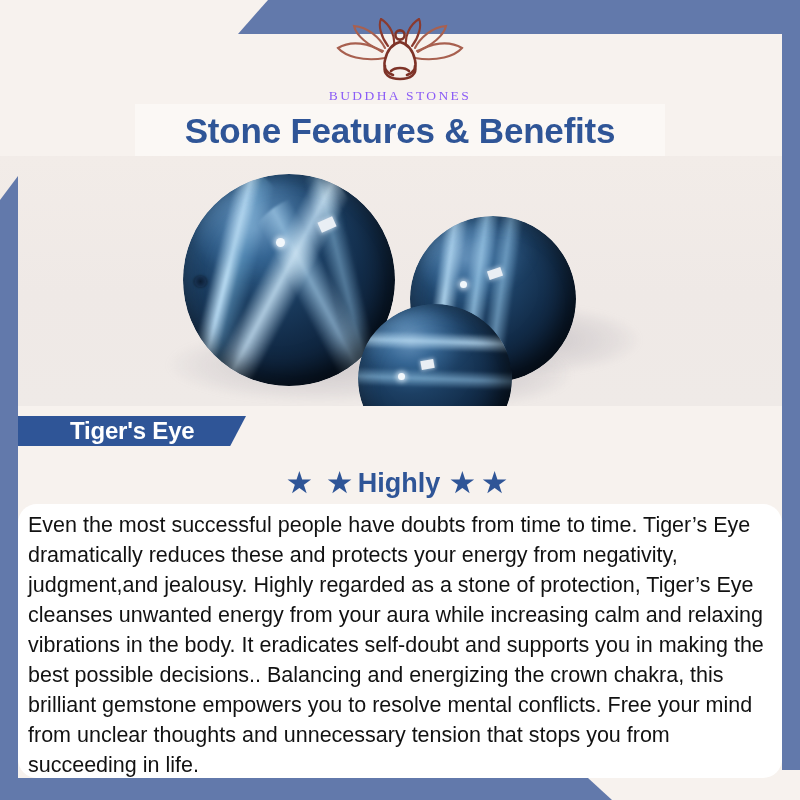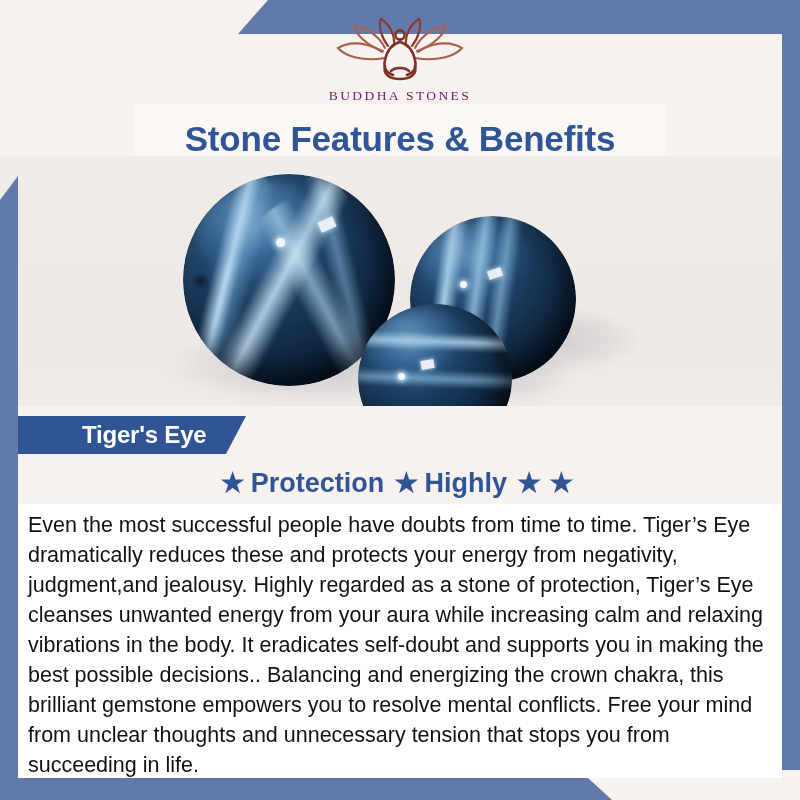--- a/index.html
+++ b/index.html
@@ -43,28 +43,28 @@
   .logo-wrap{
     position:absolute;top:18px;left:0;width:800px;height:86px;
     display:flex;flex-direction:column;align-items:center;justify-content:flex-start;
     z-index:8;
   }
   .logo-mark{display:block;}
   .logo-word{
     margin-top:2px;
     font-family:"Liberation Serif", serif;
     font-size:13.5px;letter-spacing:2.4px;
-    color:#701a75;font-weight:400;
+    color:#8b5cf6;font-weight:400;
   }
 
   
   .title-band{
     position:absolute;top:104px;left:135px;width:530px;height:52px;
     background:#fbf8f5;
-    display:flex;align-items:flex-end;justify-content:center;
+    display:flex;align-items:center;justify-content:center;
     z-index:7;
   }
   .title-band h1{
     margin:0;
     font-size:35px;line-height:1;
     font-weight:bold;
     color:#2f5597;
     letter-spacing:-0.2px;
     white-space:nowrap;
   }
@@ -115,26 +115,25 @@
     box-shadow:0 0 4px 1px rgba(220,235,248,.6);
   }
   .bead .hole{
     position:absolute;width:13px;height:11px;border-radius:50%;
     background:radial-gradient(circle,#0b1d33 0%, #16304f 60%, #0c2035 100%);
     box-shadow:0 0 3px rgba(0,0,0,.6);
   }
 
   
   .label-band{
-    position:absolute;left:18px;top:416px;width:228px;height:38px;
+    position:absolute;left:18px;top:416px;width:228px;height:30px;
     background:#2f5597;
     clip-path:polygon(0 0, 228px 0, 208px 38px, 0 38px);
     display:flex;align-items:center;
     z-index:7;
-    padding-left:12px;
   }
   .label-band span{
     color:#ffffff;font-size:24px;font-weight:bold;
     padding-left:52px;letter-spacing:-0.2px;white-space:nowrap;
   }
 
   
   .benefits{
     position:absolute;left:0;top:462px;width:800px;height:42px;
     display:flex;align-items:center;justify-content:center;
@@ -147,20 +146,21 @@
   .benefit .star{font-size:27px;line-height:1;margin-right:6px;}
   .benefit + .benefit{margin-left:10px;}
 
   
   .body-copy{
     position:absolute;left:18px;top:504px;width:764px;height:274px;
     background:#ffffff;
     z-index:4;
     padding:6px 0 0 0;
     box-sizing:border-box;
+    border-radius:19px;
   }
   .body-copy p{
     margin:0;
     padding:0 14px 0 10px;
     font-size:21.5px;
     line-height:30px;
     color:#121212;
     font-weight:normal;
     text-align:left;
     word-spacing:0px;
@@ -258,21 +258,20 @@
     </div>
   </div>
 
   <div class="label-band">
     <span>Tiger's Eye</span>
   </div>
 
   <div class="benefits">
     <span class="benefit">
       <span class="star">★</span>
-      <span>Protection</span>
     </span>
     <span class="benefit">
       <span class="star">★</span>
       <span>Highly</span>
     </span>
     <span class="benefit">
       <span class="star">★</span>
     </span>
     <span class="benefit" style="margin-left:2px;">
       <span class="star">★</span>

